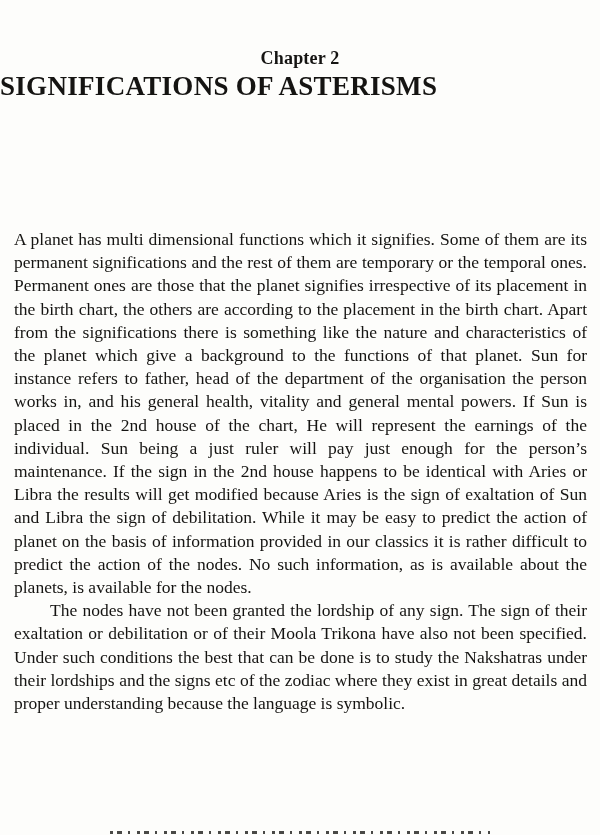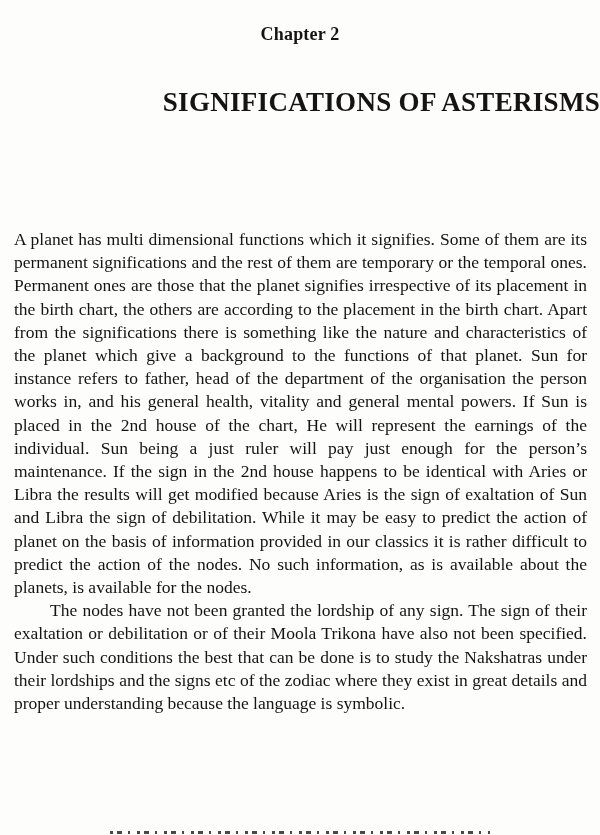--- a/index.html
+++ b/index.html
@@ -15,29 +15,28 @@
     background: #fdfdfb;
     color: #151412;
     font-family: "Liberation Serif", "DejaVu Serif", serif;
     overflow: hidden;
     box-sizing: border-box;
   }
   .chapter-label {
     text-align: center;
     font-weight: bold;
     font-size: 18px;
-    margin-top: 24px;
+    margin-top: 48px;
     letter-spacing: 0.2px;
   }
   .book-title {
-    text-align: right;
+    text-align: left;
     font-weight: bold;
     font-size: 27px;
     line-height: 34px;
-    margin-top: 40px;
     letter-spacing: 0.3px;
   }
   .body-text {
     position: absolute;
     left: 14px;
     right: 13px;
     top: 228px;
     font-size: 17.5px;
     line-height: 23.2px;
     text-align: justify;

